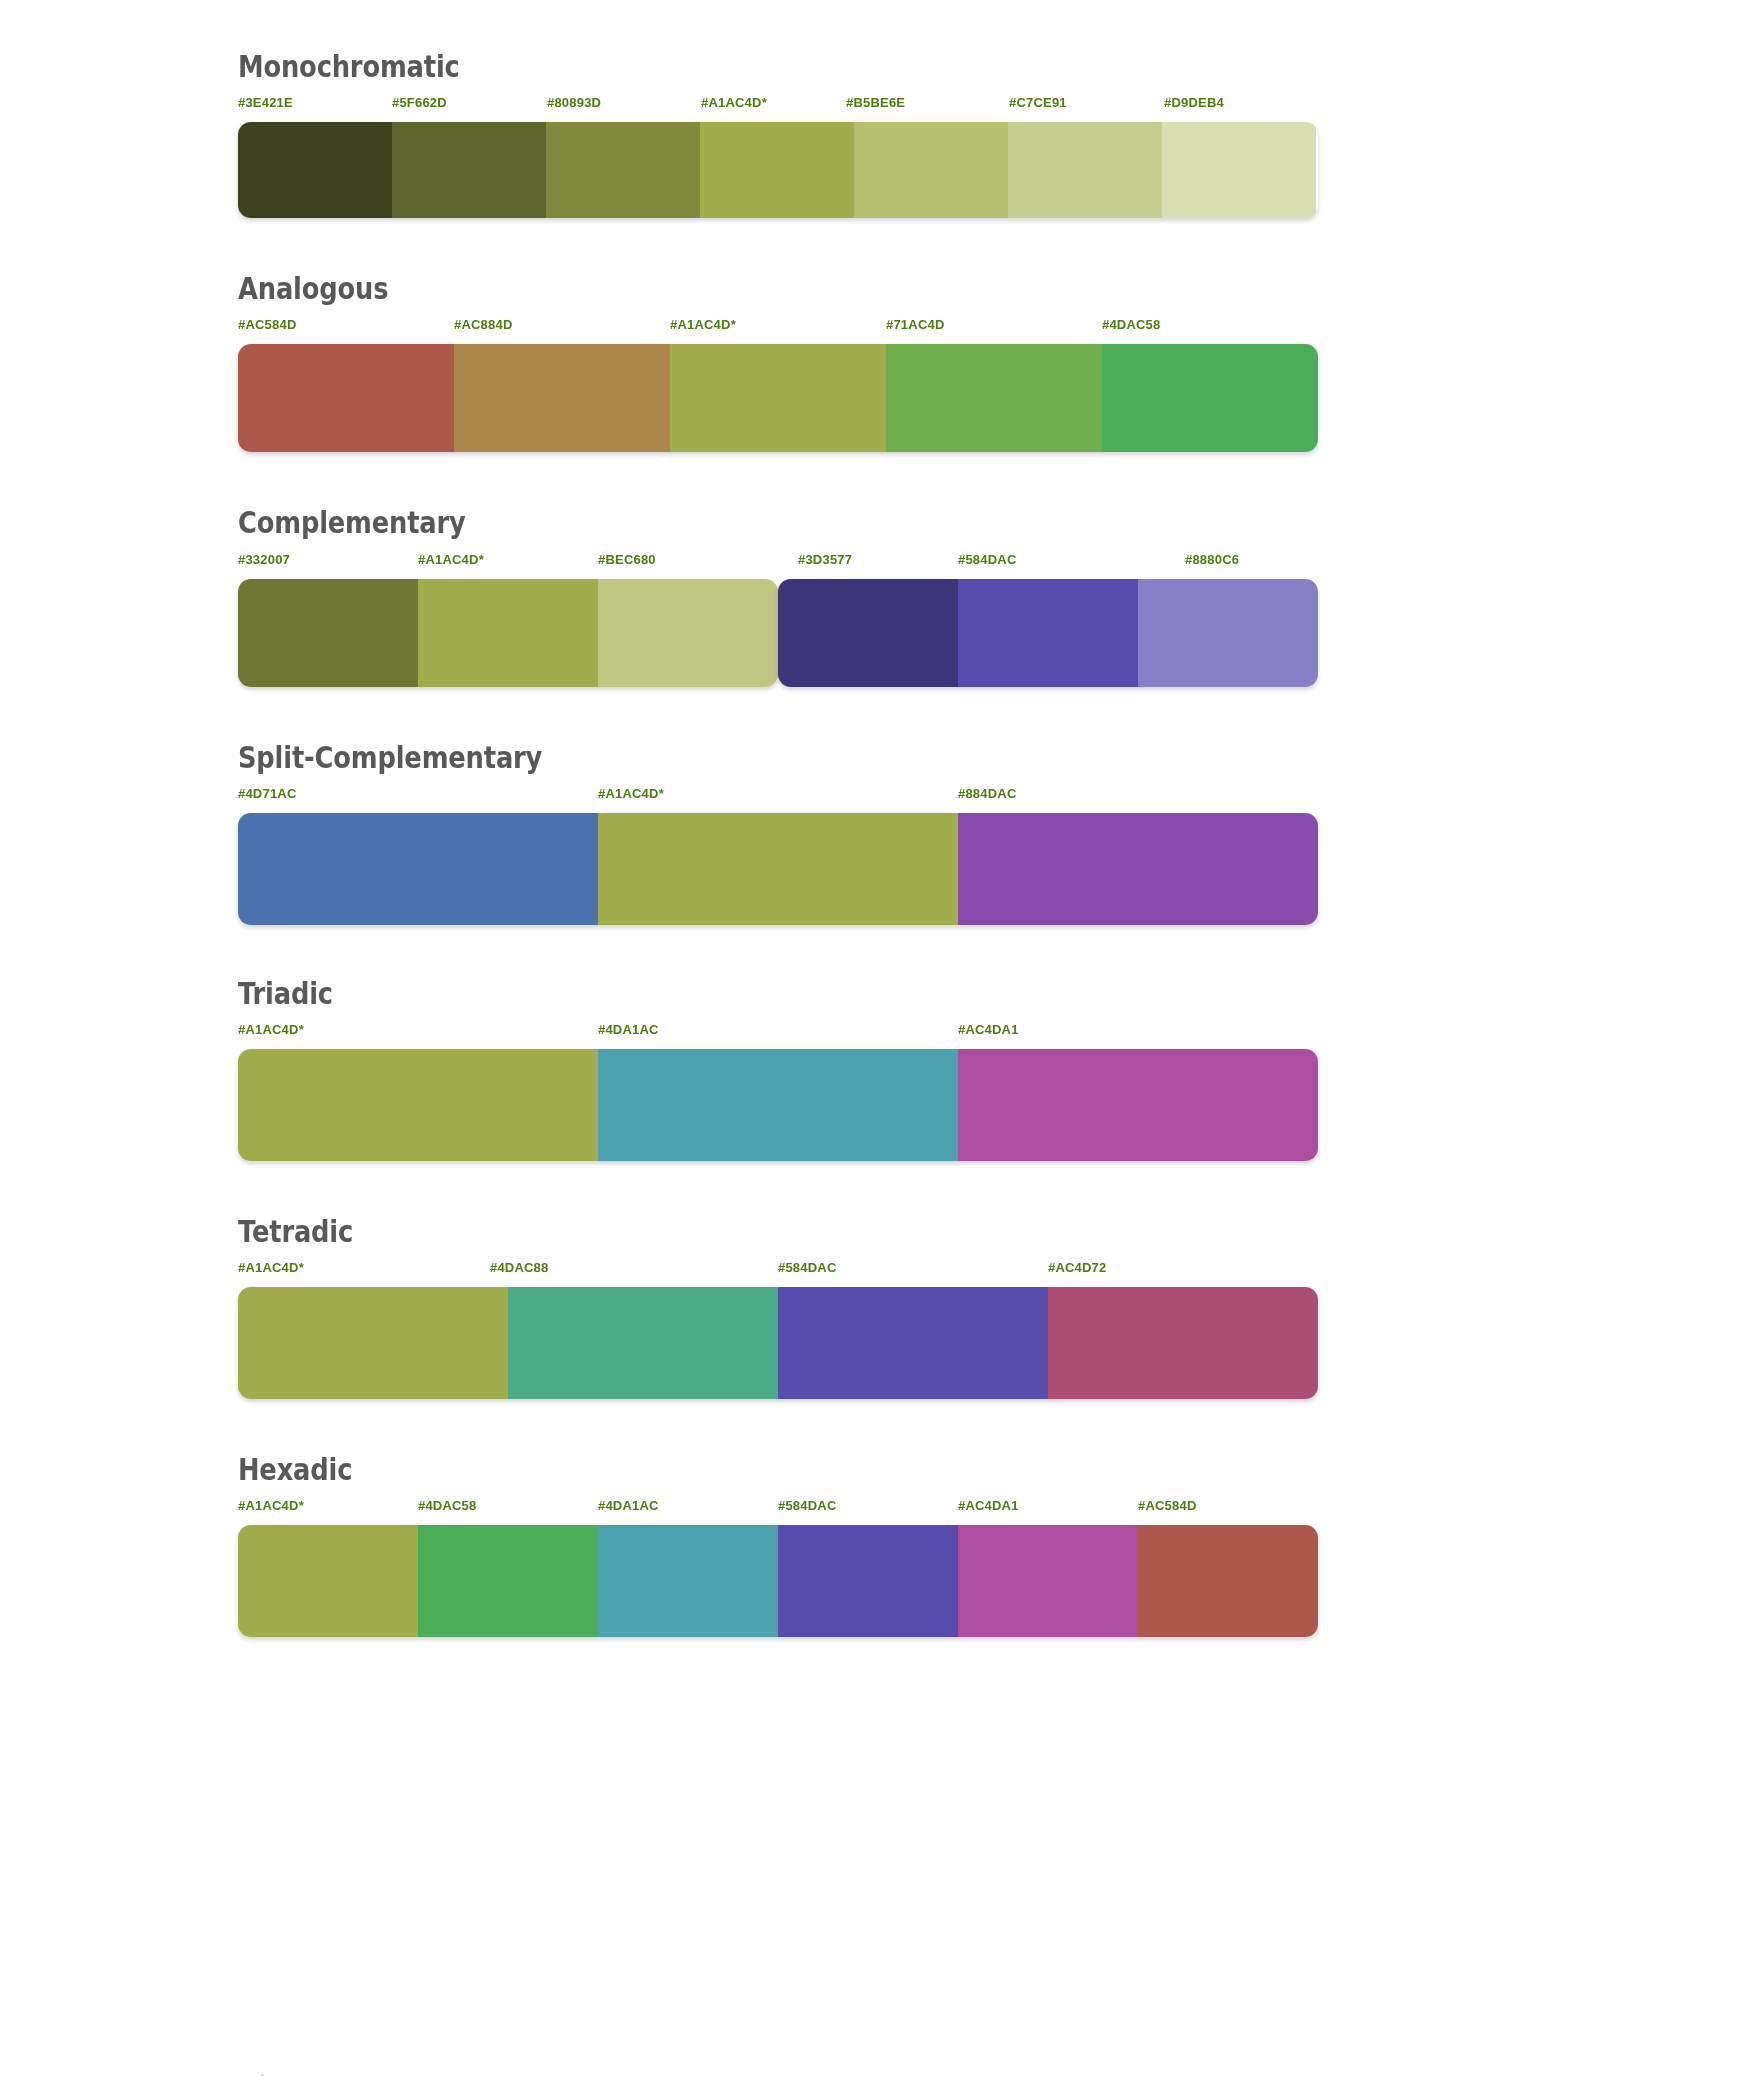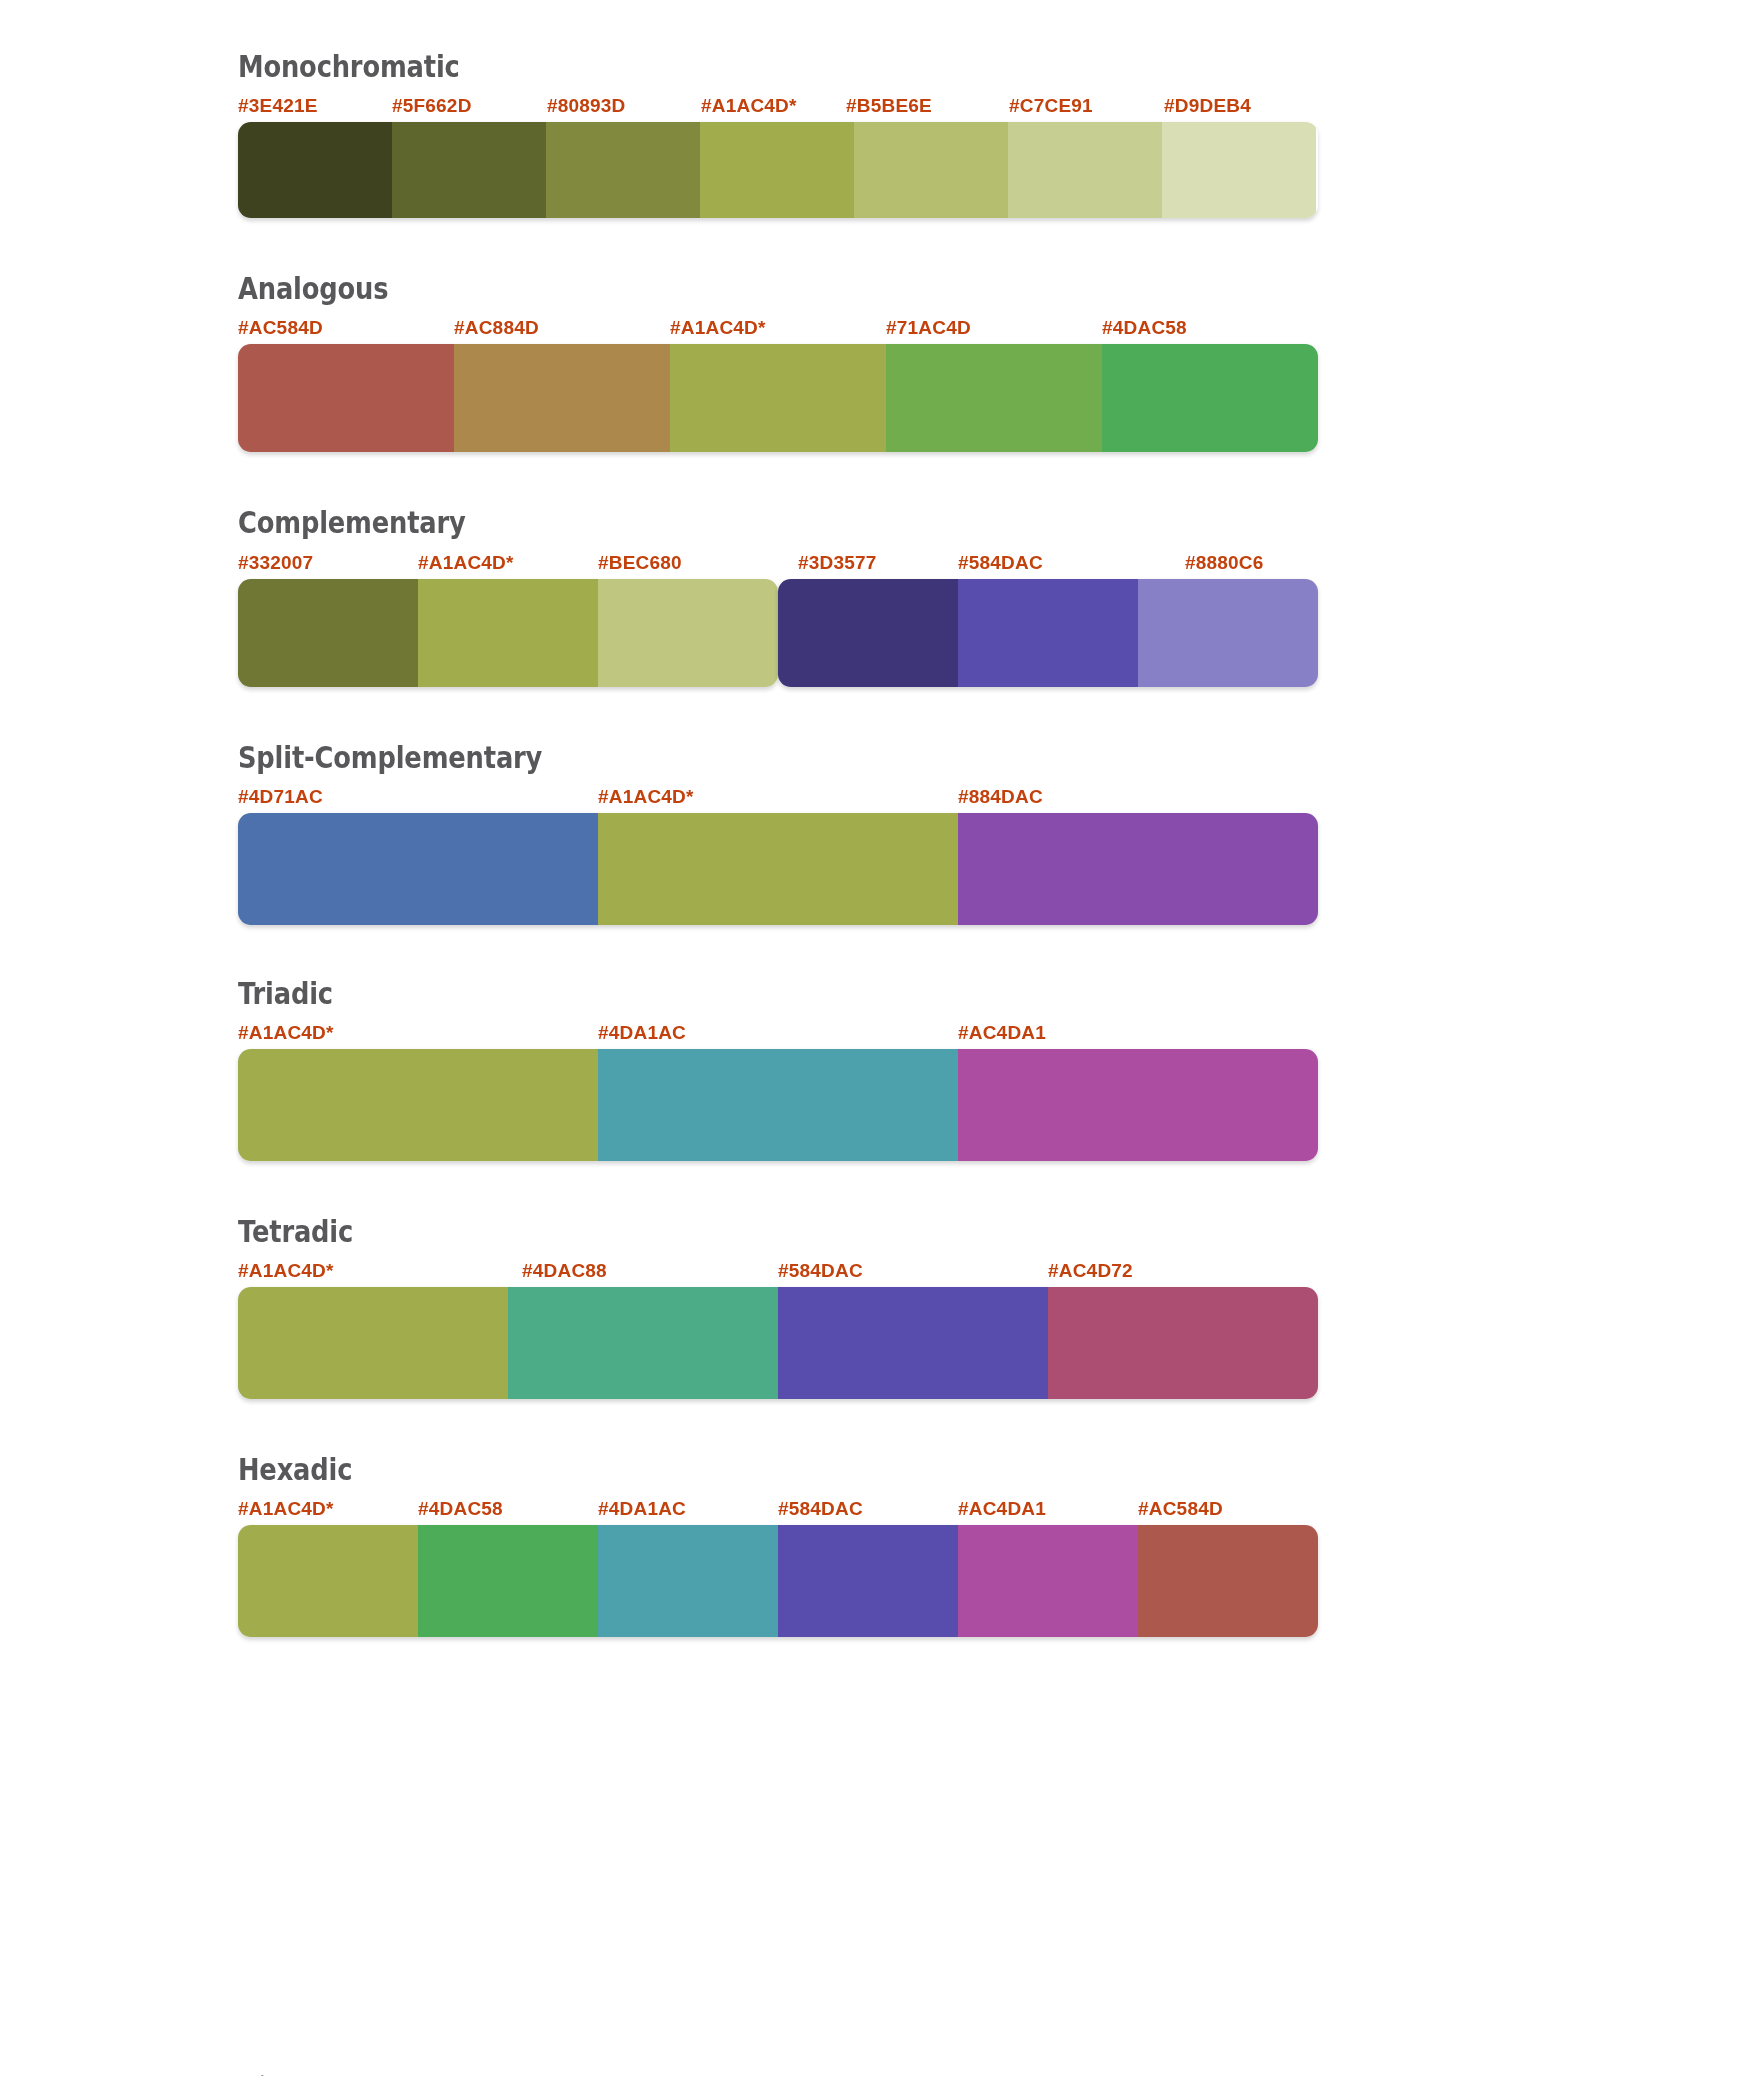--- a/index.html
+++ b/index.html
@@ -82,23 +82,23 @@
   .labels {
     position: relative;
     height: 27px;
     width: 100%;
   }
 
   .swatch-label {
     position: absolute;
     top: 0;
     font-family: "Liberation Sans", sans-serif;
-    font-size: 19px;
-    font-weight: bold;
-    color: #c2410c;
+    font-size: 13px;
+    font-weight: bold;
+    color: #4d7c0f;
     letter-spacing: 0.2px;
     white-space: nowrap;
   }
 
   .bars {
     position: relative;
     width: 100%;
     display: flex;
   }
 
@@ -235,21 +235,21 @@
               <div class="swatch" title="#AC4DA1" style="width: 360px; background: rgb(172, 77, 161);"></div>
             </div>
           </div>
         </div>
       </div>
       <div class="section" style="margin-top: 54px;">
         <div class="section-title">Tetradic</div>
         <div class="swatch-row">
           <div class="labels">
             <div class="swatch-label" style="left: 0px;">#A1AC4D*</div>
-            <div class="swatch-label" style="left: 284px;">#4DAC88</div>
+            <div class="swatch-label" style="left: 252px;">#4DAC88</div>
             <div class="swatch-label" style="left: 540px;">#584DAC</div>
             <div class="swatch-label" style="left: 810px;">#AC4D72</div>
           </div>
           <div class="bars" style="height: 112px;">
             <div class="bar-group" style="width: 1080px;">
               <div class="swatch" title="#A1AC4D*" style="width: 270px; background: rgb(161, 172, 77);"></div>
               <div class="swatch" title="#4DAC88" style="width: 270px; background: rgb(77, 172, 136);"></div>
               <div class="swatch" title="#584DAC" style="width: 270px; background: rgb(88, 77, 172);"></div>
               <div class="swatch" title="#AC4D72" style="width: 270px; background: rgb(172, 77, 114);"></div>
             </div>

